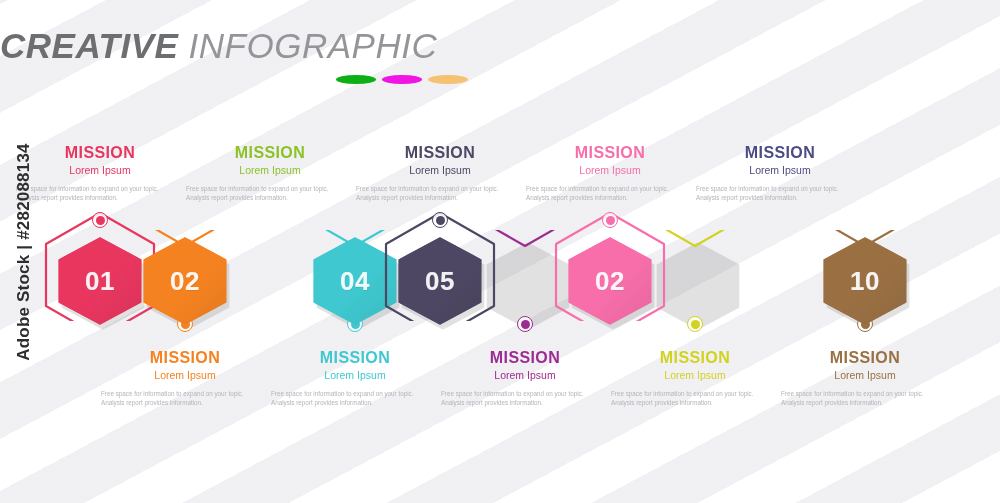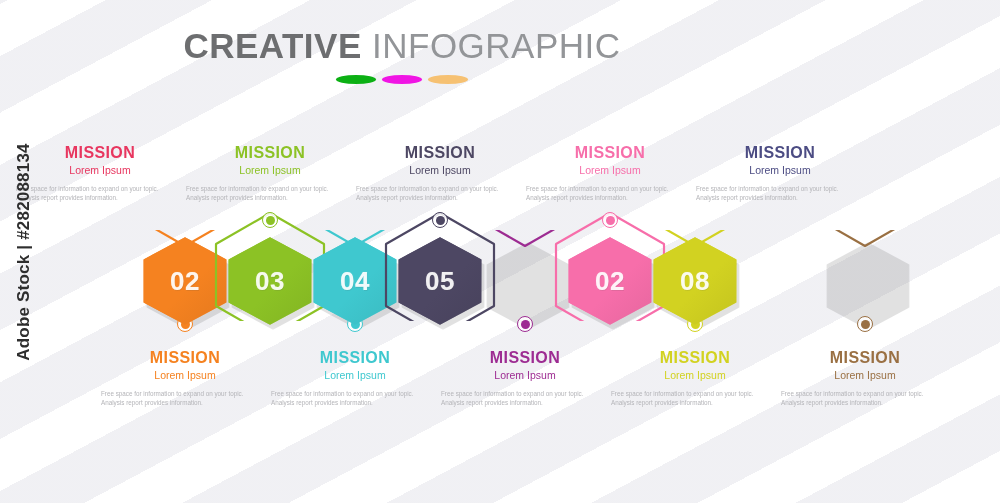--- a/index.html
+++ b/index.html
@@ -55,21 +55,21 @@
     color: #2e2e2e;
     letter-spacing: 0.2px;
   }
 
   
   #title-block {
     position: absolute;
     left: 0;
     top: 26px;
     width: 804px;
-    text-align: center;
+    font-style: italic;
   }
   #title-block .title-line {
     font-size: 35px;
     letter-spacing: 0.5px;
     line-height: 40px;
     white-space: nowrap;
   }
   #title-block .t-strong {
     font-weight: bold;
     color: #6d6e70;
@@ -299,48 +299,48 @@
         <div class="m-title" style="color: rgb(154, 112, 67);">MISSION</div>
         <div class="m-sub" style="color: rgb(154, 112, 67);">Lorem Ipsum</div>
         <div class="m-desc">
           <div>Free space for information to expand on your topic.</div>
           <div>Analysis report provides information.</div>
         </div>
       </div>
     </div>
 
   <div id="hex-row">
+      <div class="hex-unit" style="left: 0px;">
+        <div class="bracket up">
+          <svg width="118" height="224" viewBox="0 0 118 224" style="margin-top:0px">
+            <polygon points="59,4 113,35 113,97 59,128 5,97 5,35" fill="none" stroke="#E8365F" stroke-width="2.2" stroke-linejoin="round"></polygon>
+          </svg>
+        </div>
+        <div class="bracket-dot up" style="border: 1.6px solid rgb(232, 54, 95); background: rgba(255, 255, 255, 0.85); --c: #E8365F;">
+          <span style="position: absolute; left: 2.5px; top: 2.5px; width: 9px; height: 9px; border-radius: 50%; background: rgb(232, 54, 95);"></span>
+        </div>
+        <div class="hex-shadow"></div>
+        <div class="hexagon" style="background: linear-gradient(135deg, rgb(232, 54, 95) 0%, rgb(232, 54, 95) 55%, rgba(0, 0, 0, 0.07) 100%), rgb(232, 54, 95);">
+          <span class="num">01</span>
+        </div>
+      </div>
       <div class="hex-unit" style="left: 85px;">
         <div class="bracket down">
           <svg width="118" height="224" viewBox="0 0 118 224" style="margin-top:-112px">
             <polygon points="59,4 113,35 113,97 59,128 5,97 5,35" fill="none" stroke="#F58220" stroke-width="2.2" stroke-linejoin="round"></polygon>
           </svg>
         </div>
         <div class="bracket-dot down" style="border: 1.6px solid rgb(245, 130, 32); background: rgba(255, 255, 255, 0.85); --c: #F58220;">
           <span style="position: absolute; left: 2.5px; top: 2.5px; width: 9px; height: 9px; border-radius: 50%; background: rgb(245, 130, 32);"></span>
         </div>
         <div class="hex-shadow"></div>
         <div class="hexagon" style="background: linear-gradient(135deg, rgb(245, 130, 32) 0%, rgb(245, 130, 32) 55%, rgba(0, 0, 0, 0.07) 100%), rgb(245, 130, 32);">
           <span class="num">02</span>
         </div>
       </div>
-      <div class="hex-unit" style="left: 170px;">
-        <div class="bracket up">
-          <svg width="118" height="224" viewBox="0 0 118 224" style="margin-top:0px">
-            <polygon points="59,4 113,35 113,97 59,128 5,97 5,35" fill="none" stroke="#8CC225" stroke-width="2.2" stroke-linejoin="round"></polygon>
-          </svg>
-        </div>
-        <div class="bracket-dot up" style="border: 1.6px solid rgb(140, 194, 37); background: rgba(255, 255, 255, 0.85); --c: #8CC225;">
-          <span style="position: absolute; left: 2.5px; top: 2.5px; width: 9px; height: 9px; border-radius: 50%; background: rgb(140, 194, 37);"></span>
-        </div>
-        <div class="hex-shadow"></div>
-        <div class="hexagon" style="background: linear-gradient(135deg, rgb(140, 194, 37) 0%, rgb(140, 194, 37) 55%, rgba(0, 0, 0, 0.07) 100%), rgb(140, 194, 37);">
-          <span class="num">03</span>
-        </div>
-      </div>
       <div class="hex-unit" style="left: 255px;">
         <div class="bracket down">
           <svg width="118" height="224" viewBox="0 0 118 224" style="margin-top:-112px">
             <polygon points="59,4 113,35 113,97 59,128 5,97 5,35" fill="none" stroke="#3FC8CF" stroke-width="2.2" stroke-linejoin="round"></polygon>
           </svg>
         </div>
         <div class="bracket-dot down" style="border: 1.6px solid rgb(63, 200, 207); background: rgba(255, 255, 255, 0.85); --c: #3FC8CF;">
           <span style="position: absolute; left: 2.5px; top: 2.5px; width: 9px; height: 9px; border-radius: 50%; background: rgb(63, 200, 207);"></span>
         </div>
         <div class="hex-shadow"></div>
@@ -390,30 +390,30 @@
       <div class="hex-unit" style="left: 595px;">
         <div class="bracket down">
           <svg width="118" height="224" viewBox="0 0 118 224" style="margin-top:-112px">
             <polygon points="59,4 113,35 113,97 59,128 5,97 5,35" fill="none" stroke="#D2D221" stroke-width="2.2" stroke-linejoin="round"></polygon>
           </svg>
         </div>
         <div class="bracket-dot down" style="border: 1.6px solid rgb(210, 210, 33); background: rgba(255, 255, 255, 0.85); --c: #D2D221;">
           <span style="position: absolute; left: 2.5px; top: 2.5px; width: 9px; height: 9px; border-radius: 50%; background: rgb(210, 210, 33);"></span>
         </div>
         <div class="hex-shadow"></div>
-        <div class="hexagon" style="background: linear-gradient(135deg, rgb(210, 210, 33) 0%, rgb(210, 210, 33) 55%, rgba(0, 0, 0, 0.07) 100%), rgb(210, 210, 33);">
-          <span class="num">08</span>
-        </div>
       </div>
       <div class="hex-unit" style="left: 765px;">
         <div class="bracket down">
           <svg width="118" height="224" viewBox="0 0 118 224" style="margin-top:-112px">
             <polygon points="59,4 113,35 113,97 59,128 5,97 5,35" fill="none" stroke="#9A7043" stroke-width="2.2" stroke-linejoin="round"></polygon>
           </svg>
         </div>
         <div class="bracket-dot down" style="border: 1.6px solid rgb(154, 112, 67); background: rgba(255, 255, 255, 0.85); --c: #9A7043;">
           <span style="position: absolute; left: 2.5px; top: 2.5px; width: 9px; height: 9px; border-radius: 50%; background: rgb(154, 112, 67);"></span>
         </div>
         <div class="hex-shadow"></div>
+        <div class="hexagon" style="background: linear-gradient(135deg, rgb(154, 112, 67) 0%, rgb(154, 112, 67) 55%, rgba(0, 0, 0, 0.07) 100%), rgb(154, 112, 67);">
+          <span class="num">10</span>
+        </div>
       </div>
     </div>
 
 </div>
 
 </body></html>

